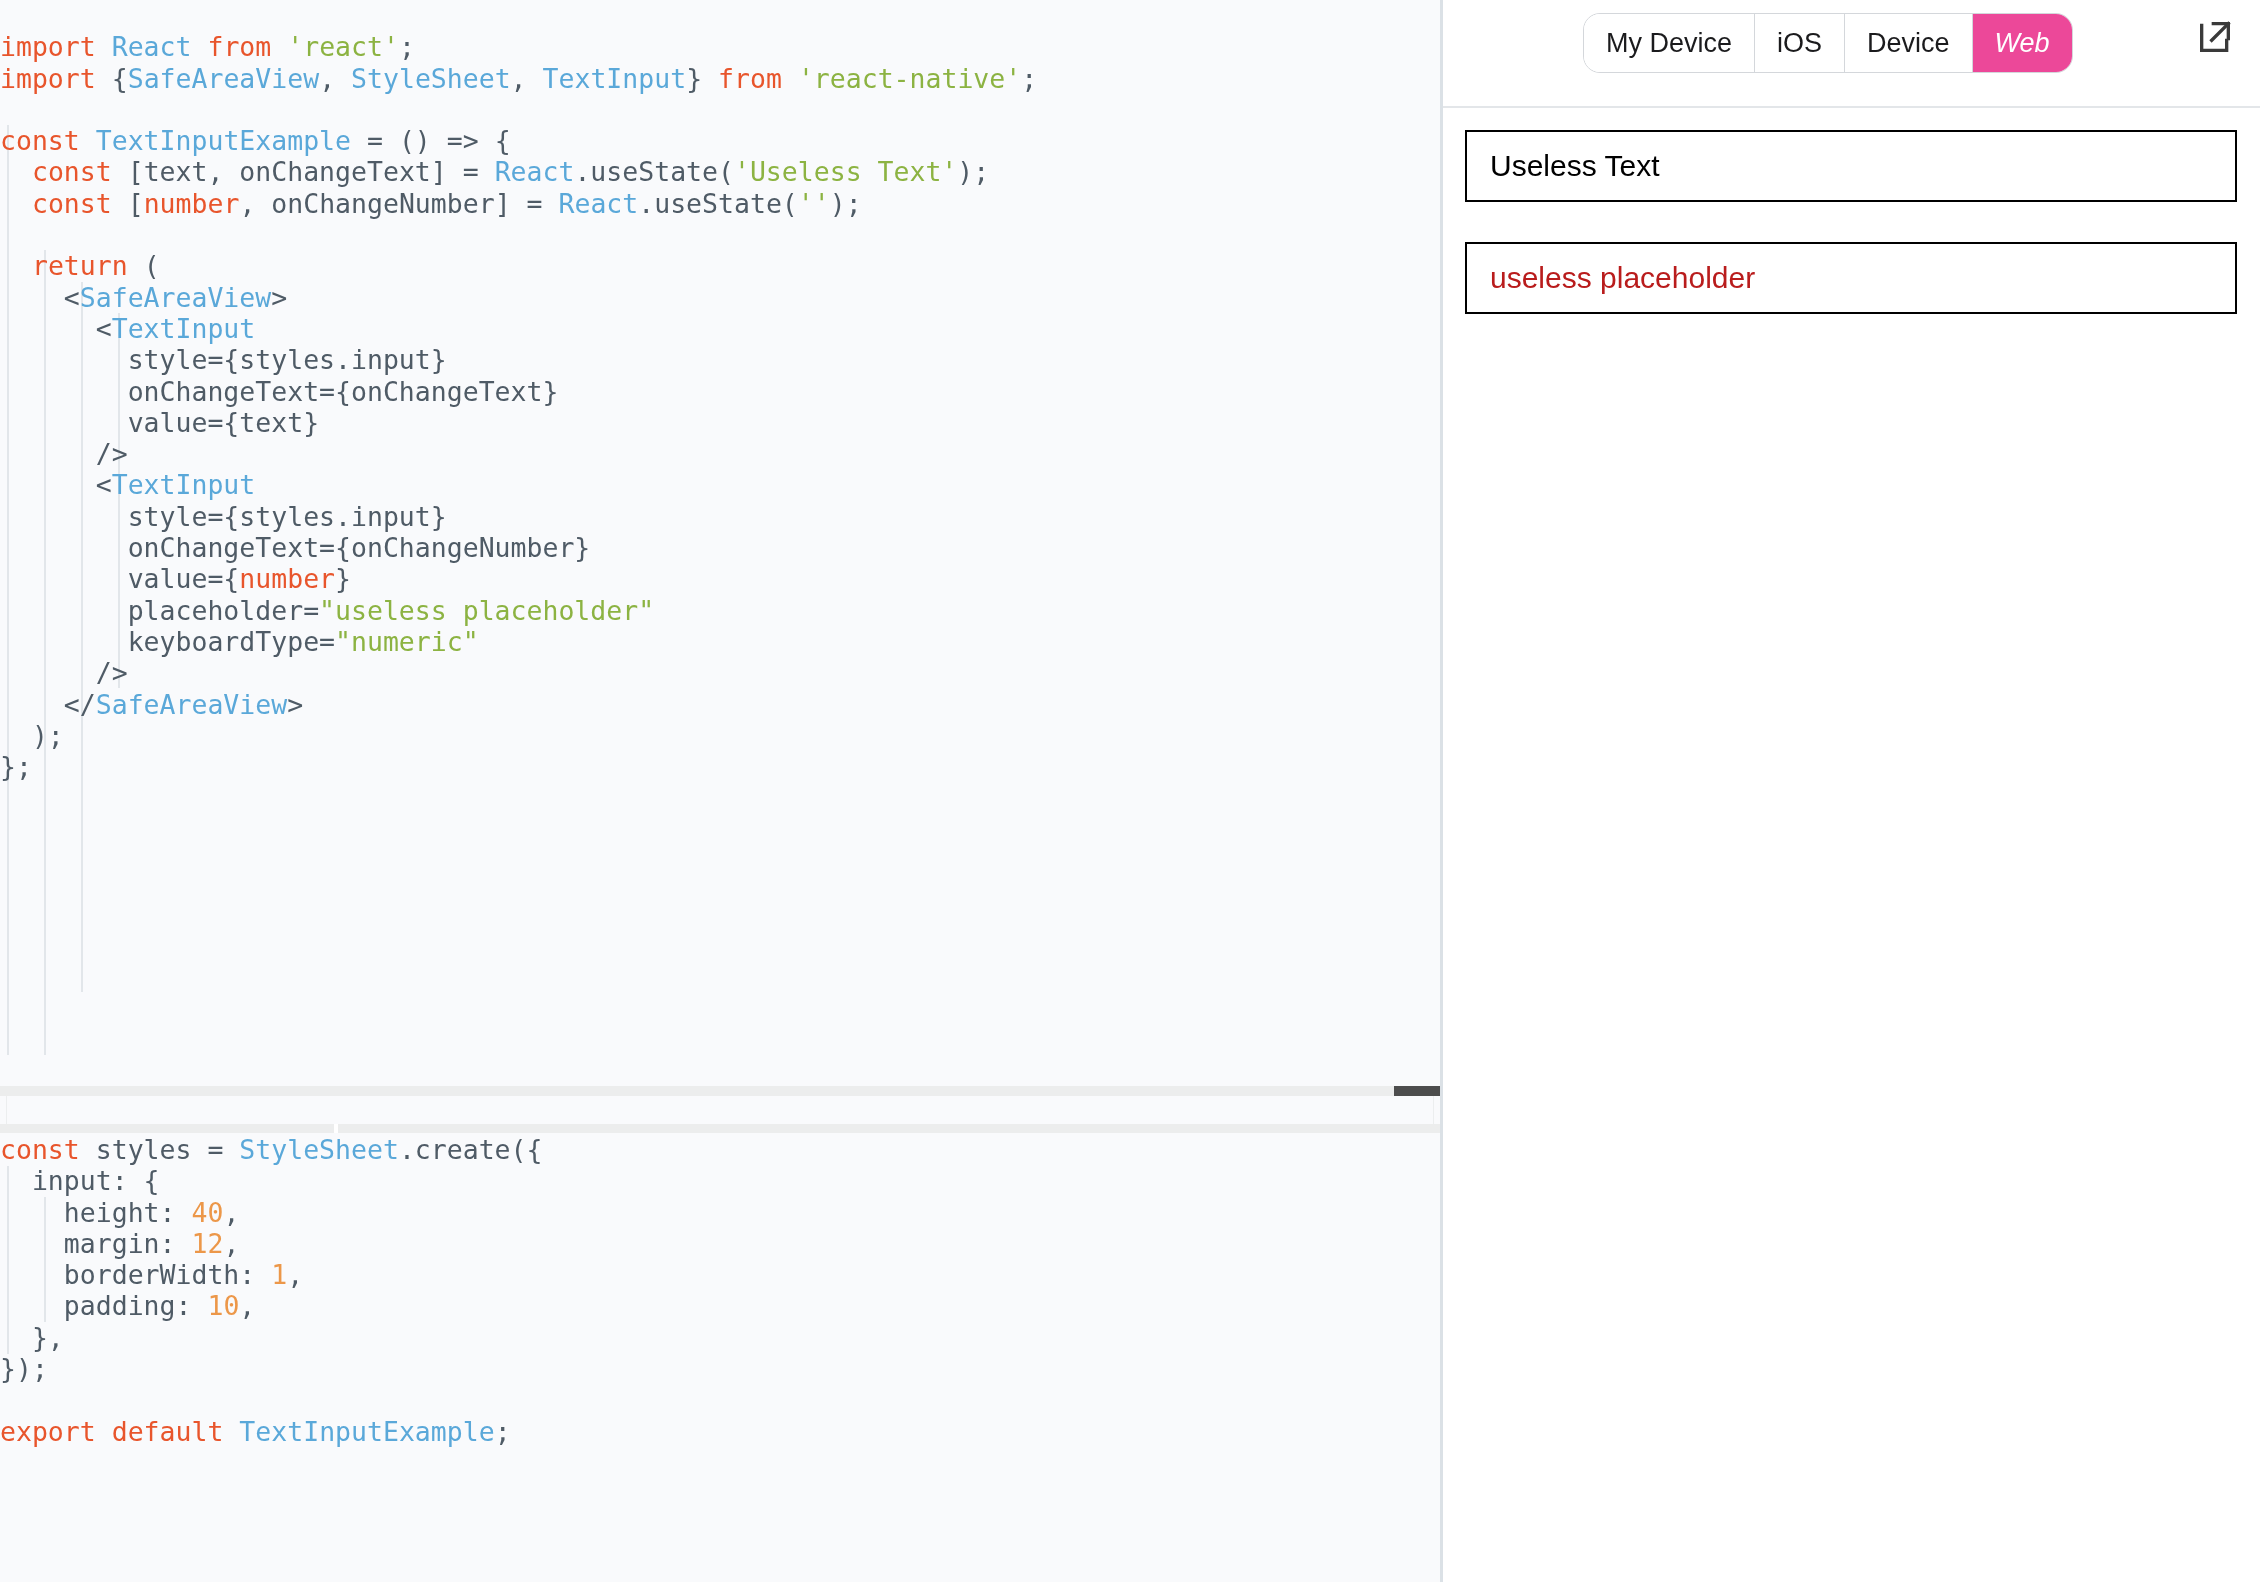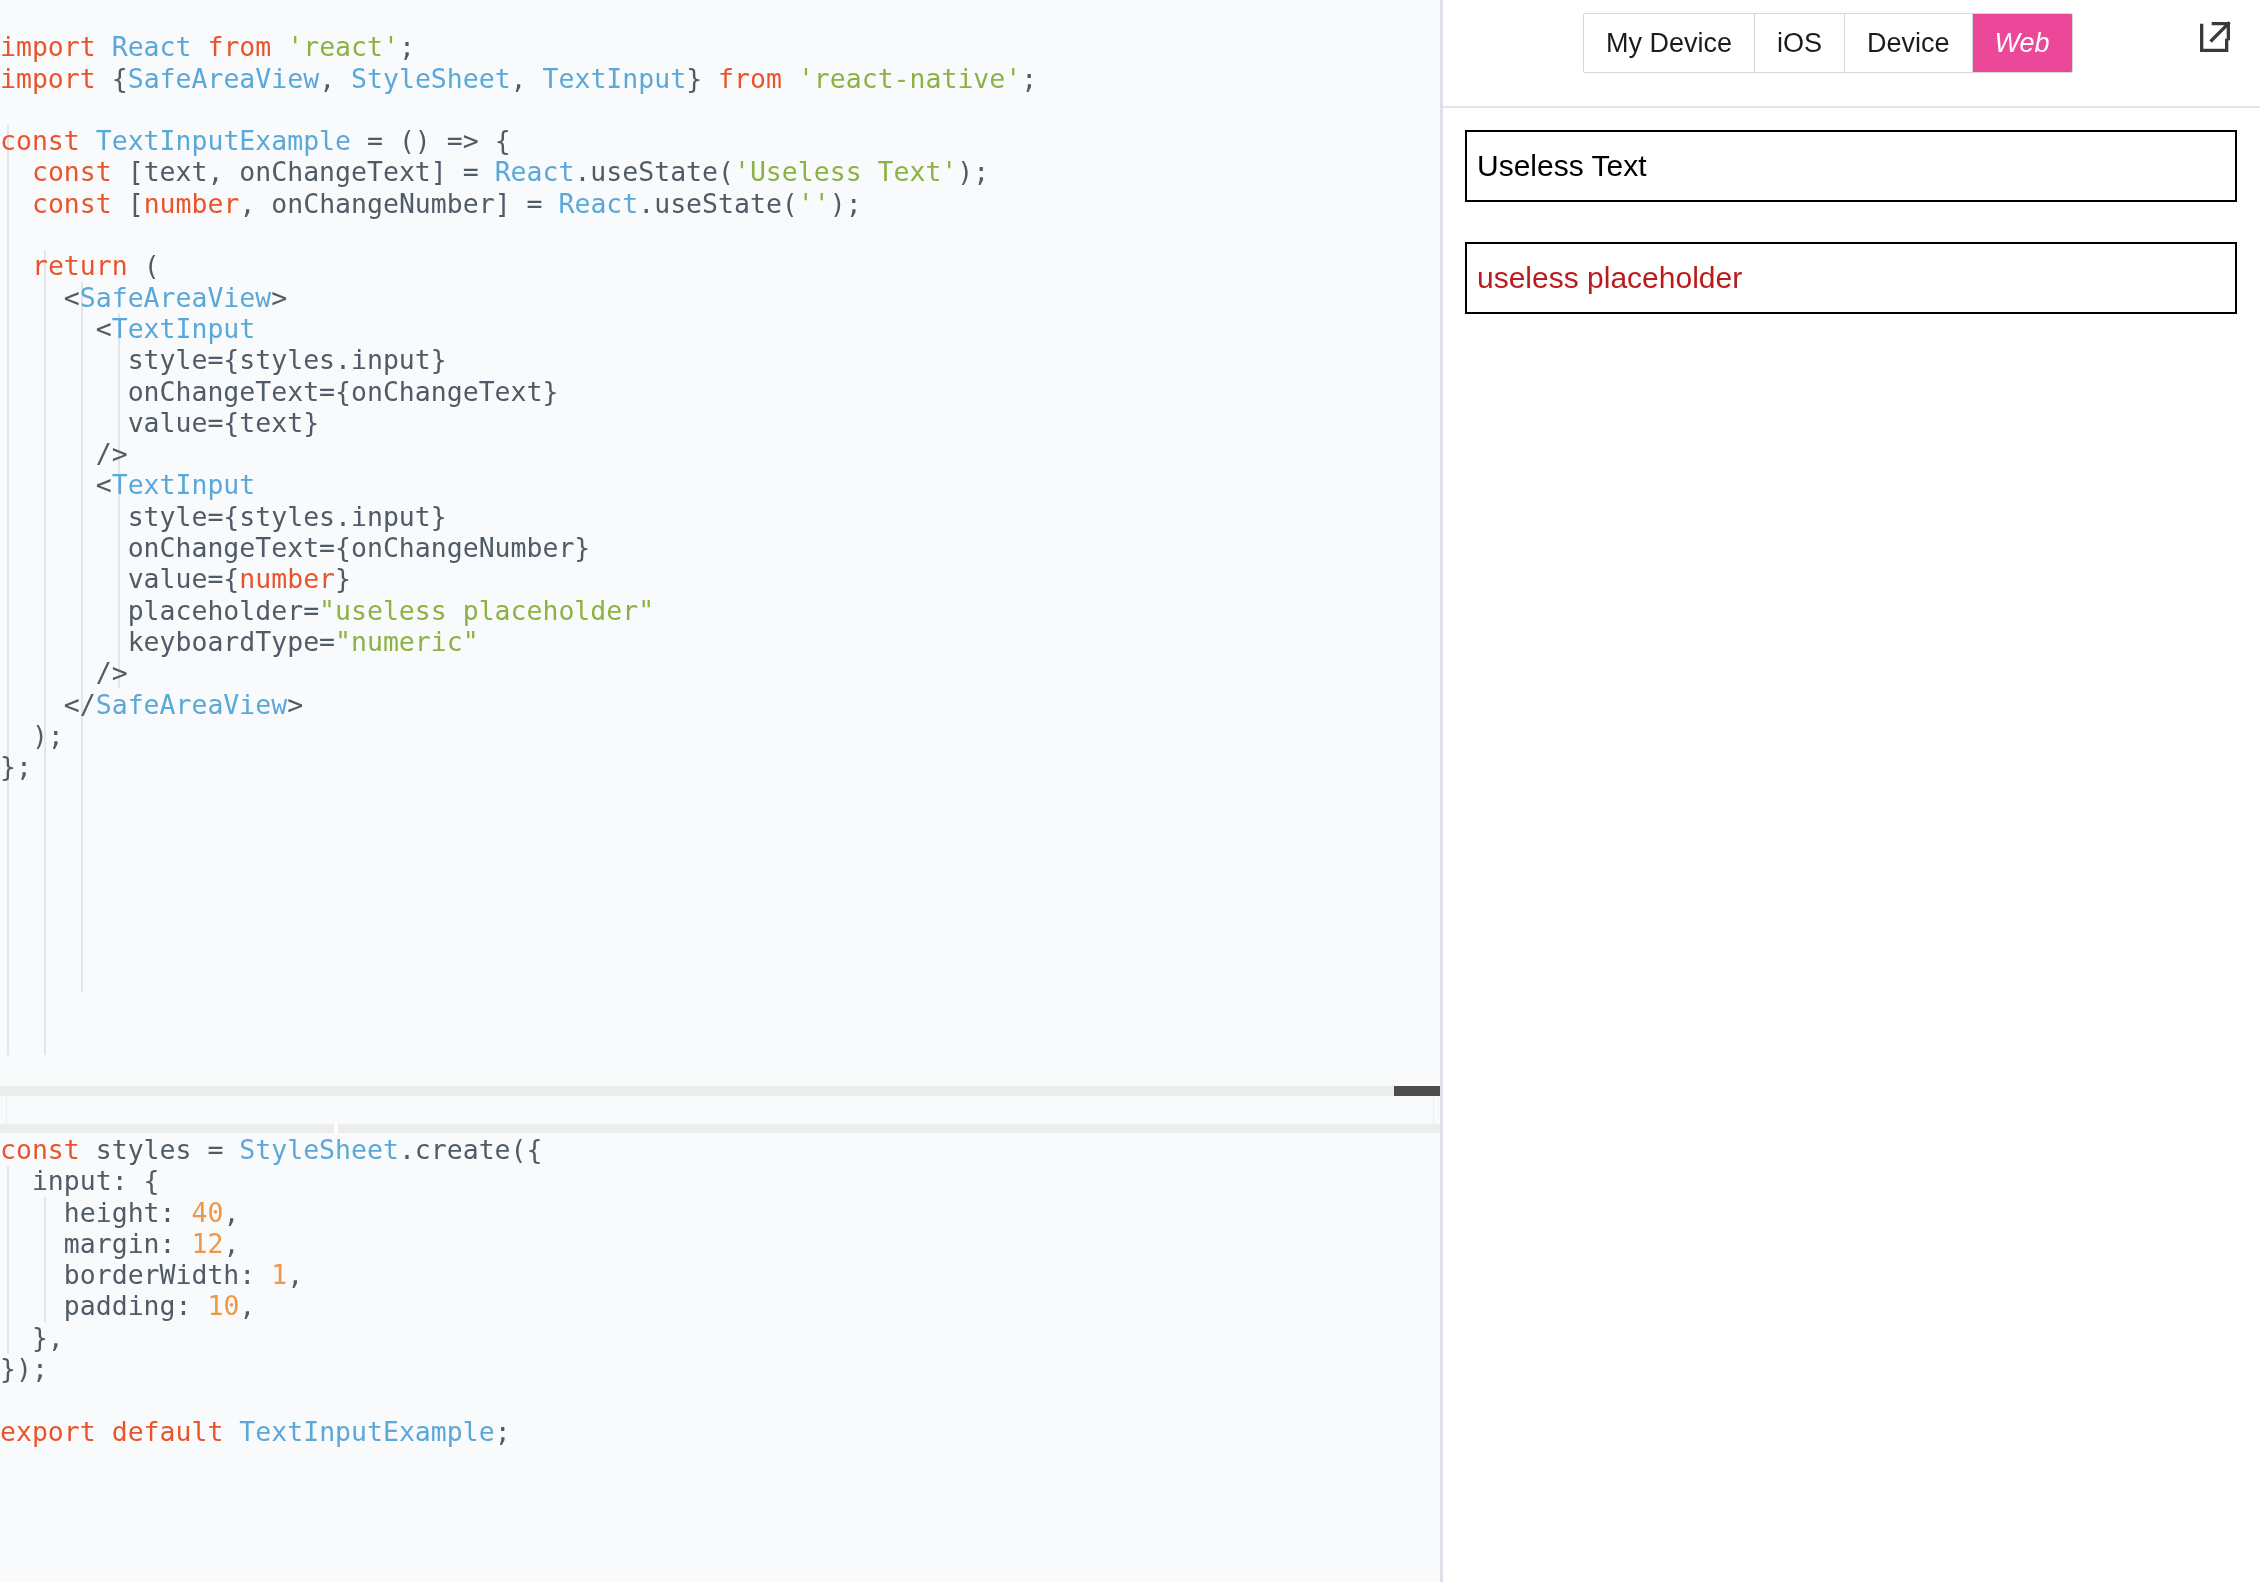--- a/index.html
+++ b/index.html
@@ -152,21 +152,21 @@
   }
 
   .segmented {
     position: absolute;
     left: 140px;
     top: 13px;
     height: 58px;
     display: flex;
     flex-direction: row;
     border: 1px solid #d4d7db;
-    border-radius: 2px;
+    border-radius: 17px;
     overflow: hidden;
     background: #ffffff;
   }
   .seg {
     display: flex;
     align-items: center;
     justify-content: center;
     padding: 0 22px;
     font-size: 27px;
     color: #1b1b1d;
@@ -203,21 +203,21 @@
   .rn-input {
     position: absolute;
     left: 22px;
     width: 772px;
     height: 72px;
     border: 2px solid #000000;
     box-sizing: border-box;
     background: #ffffff;
     display: flex;
     align-items: center;
-    padding-left: 10px;
+    padding-left: 23px;
     font-size: 30px;
     color: #000000;
     font-family: "Liberation Sans", sans-serif;
     cursor: text;
   }
   #rn-input-1 { top: 22px; }
   #rn-input-2 { top: 134px; }
   .rn-input .ph { color: #b91c1c; }
 </style>
 </head>

